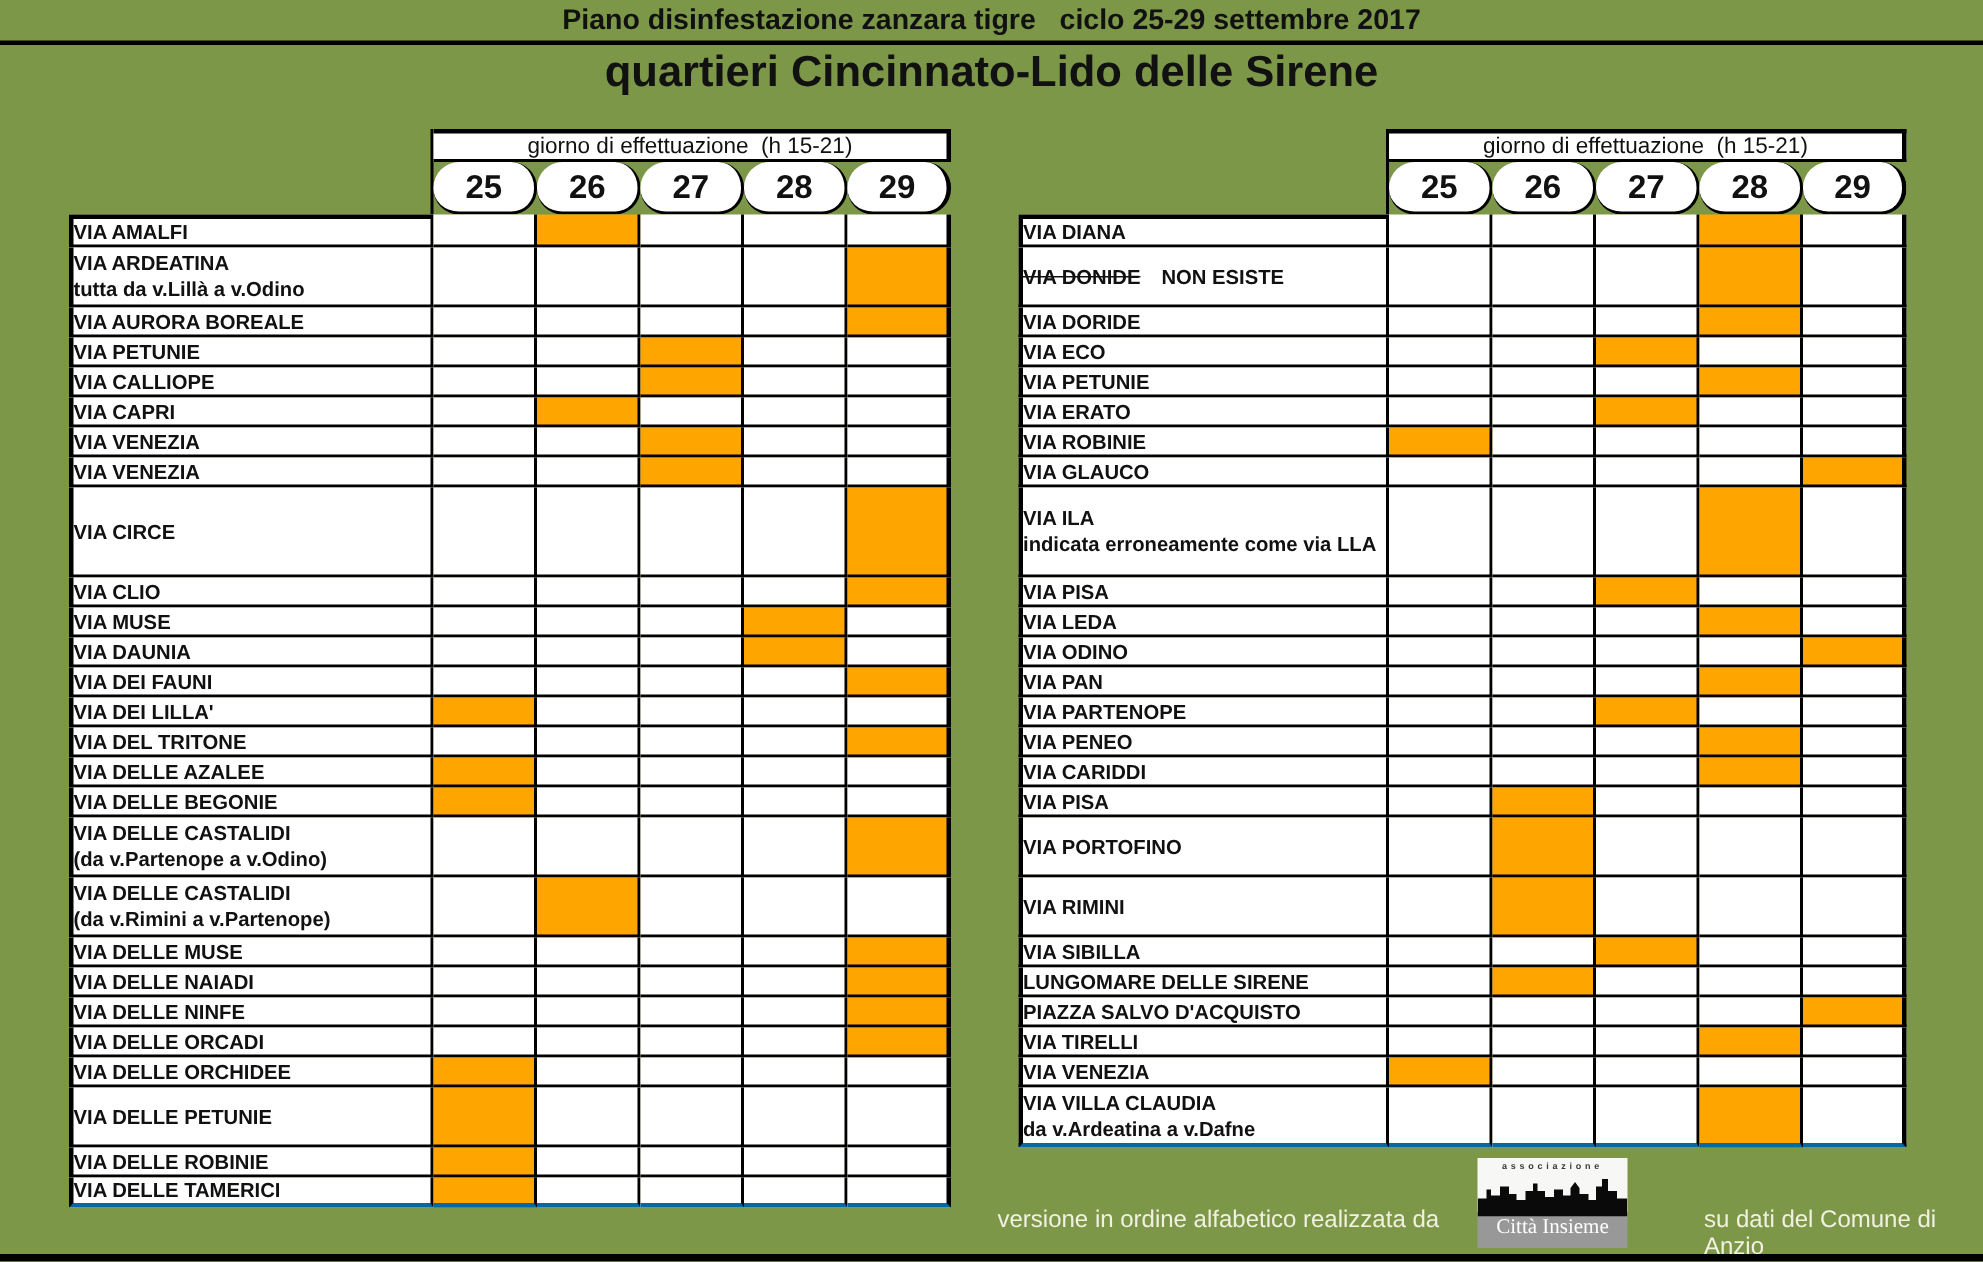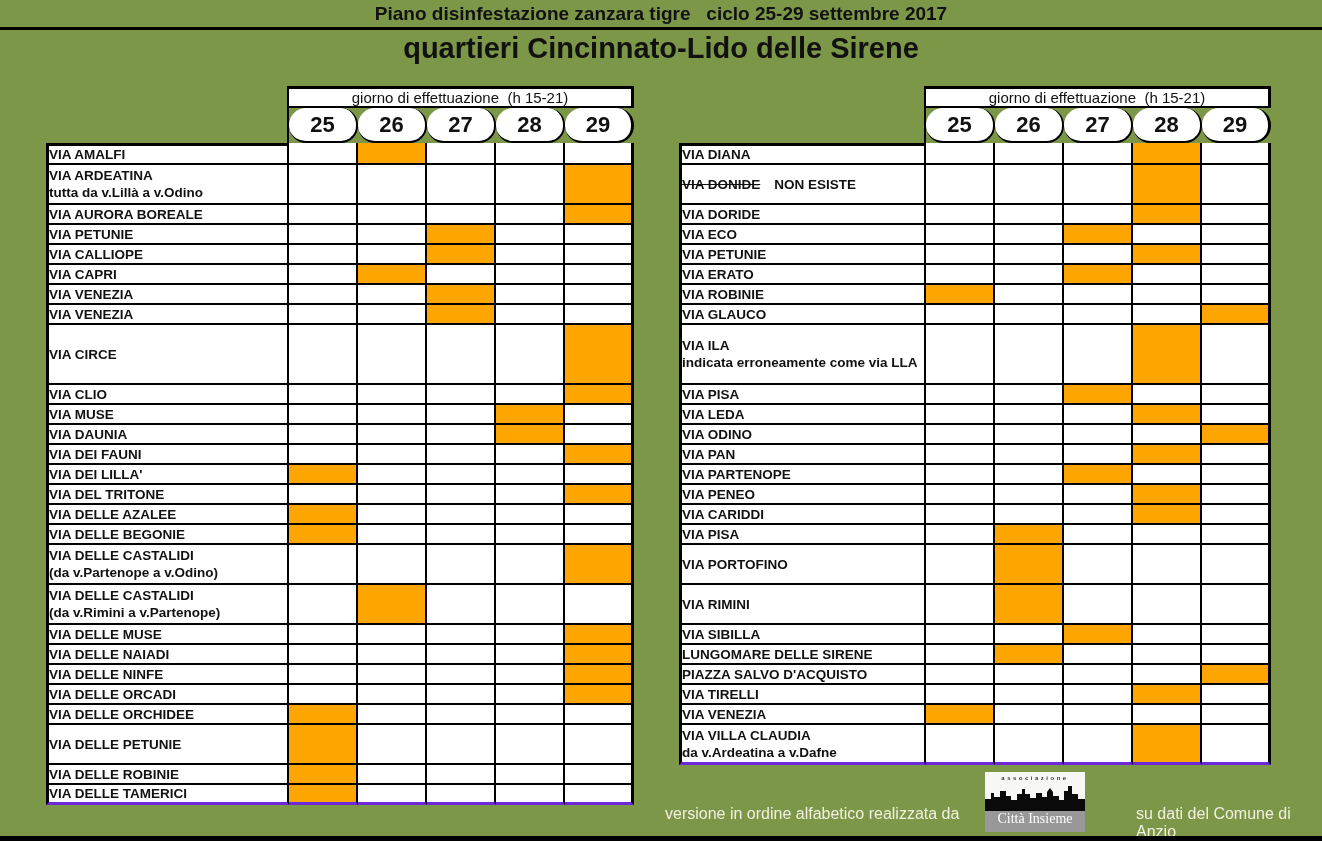--- a/index.html
+++ b/index.html
@@ -48,21 +48,21 @@
   td.street {
     background: #fff; border-left: 3px solid #000;
     border-right: 2px solid #000; border-bottom: 2px solid #000;
     vertical-align: middle; text-align: left;
     font-size: 13.5px; font-weight: bold; color: #111;
     padding-left: 4px; line-height: 17px; overflow: hidden; white-space: nowrap;
   }
   td.street.first { border-top: 3px solid #000; }
   td.cell { background: #fff; border-right: 2px solid #000; border-bottom: 2px solid #000; }
   td.cell.last { border-right: 3px solid #000; }
-  tr.lastrow td { border-bottom: 3px solid #6d28d9; margin-left: 33px; }
+  tr.lastrow td { border-bottom: 3px solid #0369a1; margin-left: 33px; }
   .strike { text-decoration: line-through; }
   .note { margin-left: 14px; text-decoration: none; }
 
   .footer-text {
     position: absolute; color: #f1f0e2; font-size: 16px; font-weight: normal;
   }
   .footer-text.leftside  { top: 805px; left: 665px; }
   .footer-text.rightside { top: 805px; left: 1136px; }
 
   .logo {

